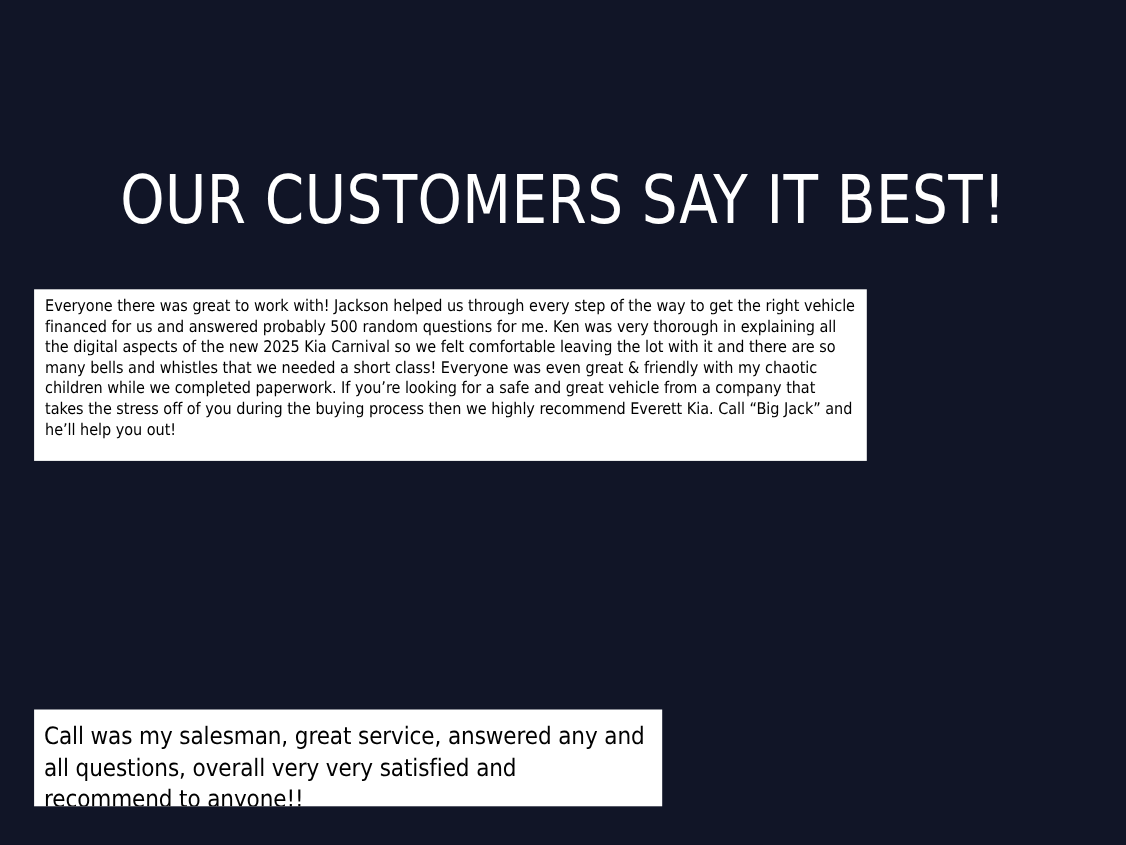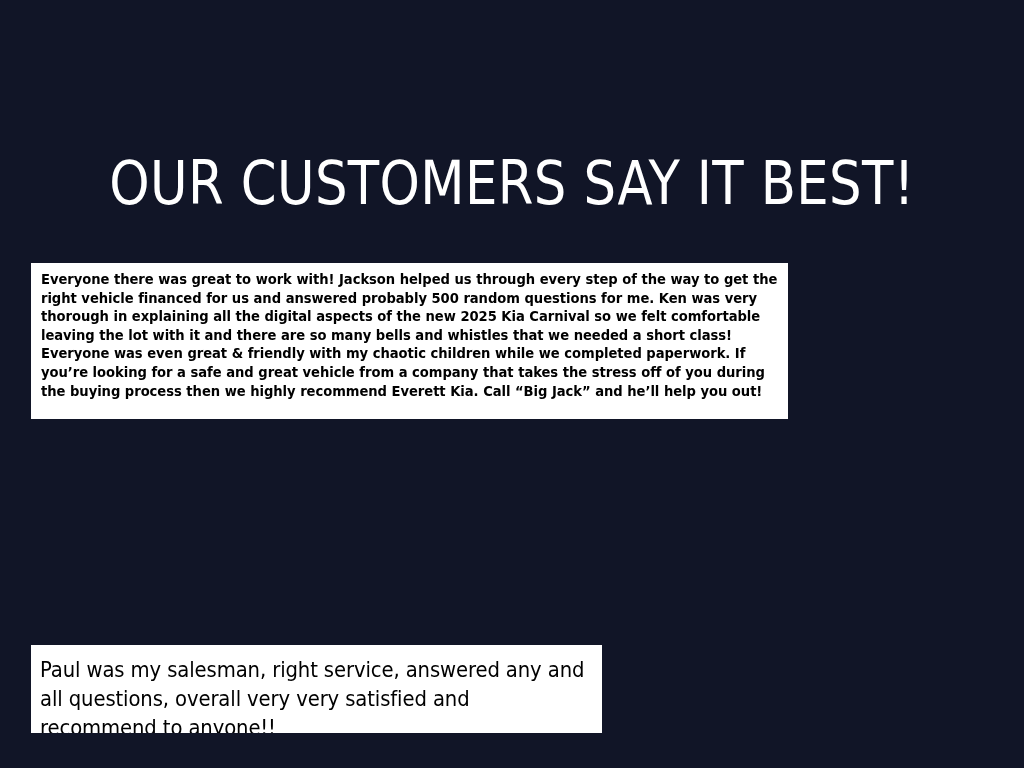--- a/index.html
+++ b/index.html
@@ -94,22 +94,22 @@
     white-space: pre-line;
   }
 </style>
 </head>
 <body style="background: rgb(17, 21, 39);">
 
 <div id="slide" style="background: rgb(17, 21, 39);">
 
   <h1 id="slide-title" style="color: rgb(255, 255, 255);">OUR CUSTOMERS SAY IT BEST!</h1>
 
-  <div class="testimonial-box" id="testimonial-1" style="background: rgb(255, 255, 255); color: rgb(0, 0, 0); font-weight: bold;">
+  <div class="testimonial-box" id="testimonial-1" style="background: rgb(255, 255, 255); color: rgb(0, 0, 0);">
     <p class="testimonial-text">Everyone there was great to work with! Jackson helped us through every step of the way to get the right vehicle financed for us and answered probably 500 random questions for me. Ken was very thorough in explaining all the digital aspects of the new 2025 Kia Carnival so we felt comfortable leaving the lot with it and there are so many bells and whistles that we needed a short class! Everyone was even great &amp; friendly with my chaotic children while we completed paperwork. If you’re looking for a safe and great vehicle from a company that takes the stress off of you during the buying process then we highly recommend Everett Kia. Call “Big Jack” and he’ll help you out!</p>
   </div>
 
 
   <div class="testimonial-box" id="testimonial-3" style="background: rgb(255, 255, 255); color: rgb(0, 0, 0);">
-    <p class="testimonial-text">Paul was my salesman, right service, answered any and all questions, overall very very satisfied and recommend to anyone!!</p>
+    <p class="testimonial-text">Call was my salesman, great service, answered any and all questions, overall very very satisfied and recommend to anyone!!</p>
   </div>
 
 </div>
 
 </body></html>

